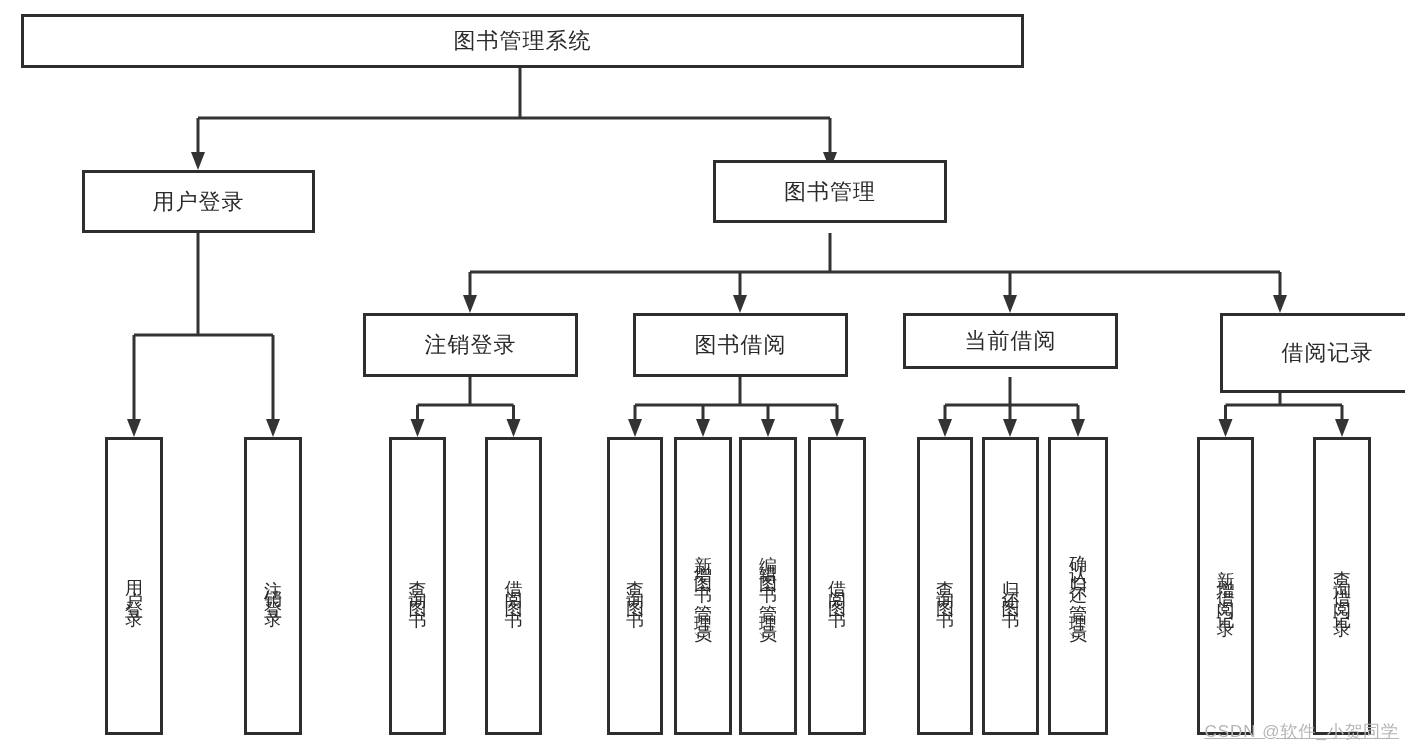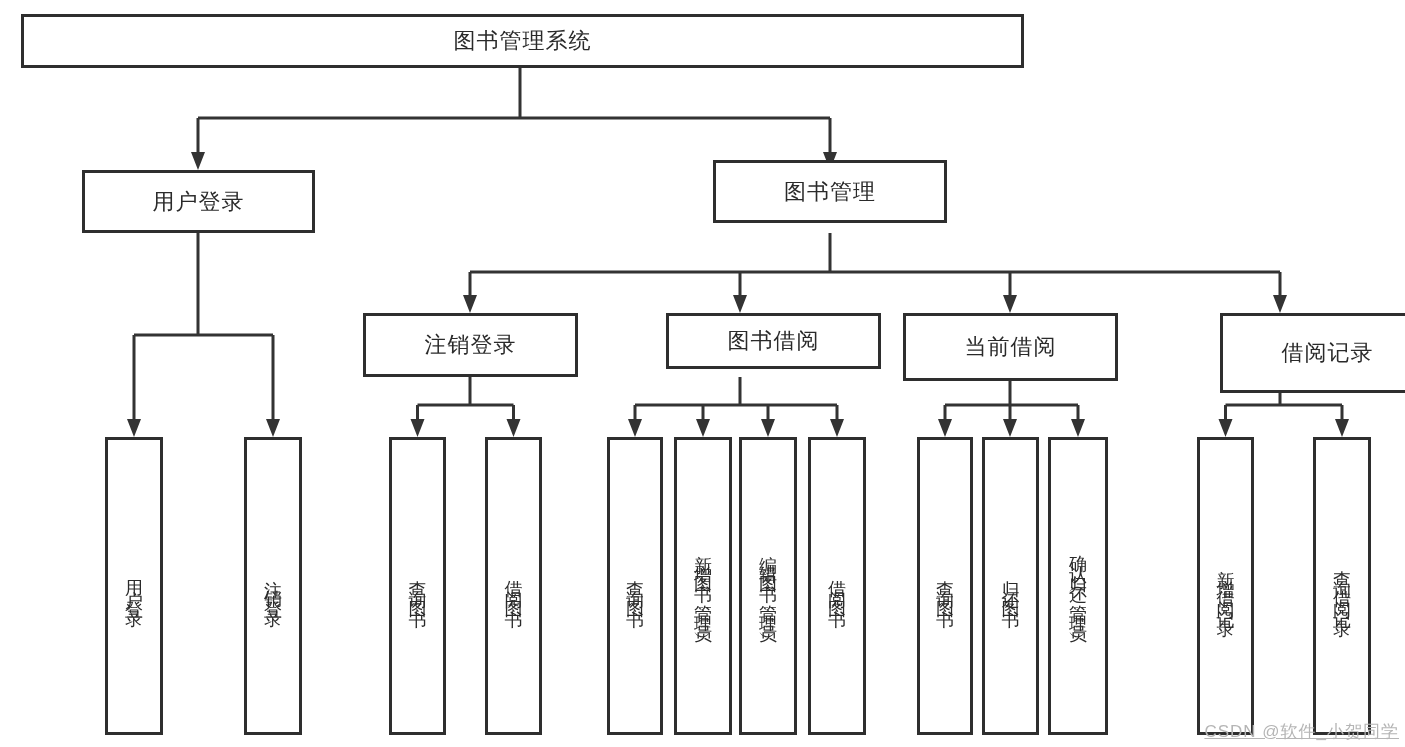--- a/index.html
+++ b/index.html
@@ -82,24 +82,24 @@
   <div class="node" style="left:82px;top:170px;width:233px;height:63px">
     <span class="lbl">用户登录</span>
   </div>
   <div class="node" style="left:713px;top:160px;width:234px;height:63px">
     <span class="lbl">图书管理</span>
   </div>
 
   <div class="node" style="left:363px;top:313px;width:215px;height:64px">
     <span class="lbl">注销登录</span>
   </div>
-  <div class="node" style="left:666px;top:313px;width:215px;height:56px">
+  <div class="node" style="left:633px;top:313px;width:215px;height:64px">
     <span class="lbl">图书借阅</span>
   </div>
-  <div class="node" style="left:903px;top:313px;width:215px;height:68px">
+  <div class="node" style="left:903px;top:313px;width:215px;height:56px">
     <span class="lbl">当前借阅</span>
   </div>
   <div class="node" style="left:1220px;top:313px;width:215px;height:80px">
     <span class="lbl">借阅记录</span>
   </div>
 
   <div class="node leaf" style="left:105px;top:437px;width:58px;height:298px">
     <span class="lbl">用户登录</span>
   </div>
   <div class="node leaf" style="left:244px;top:437px;width:58px;height:298px">

